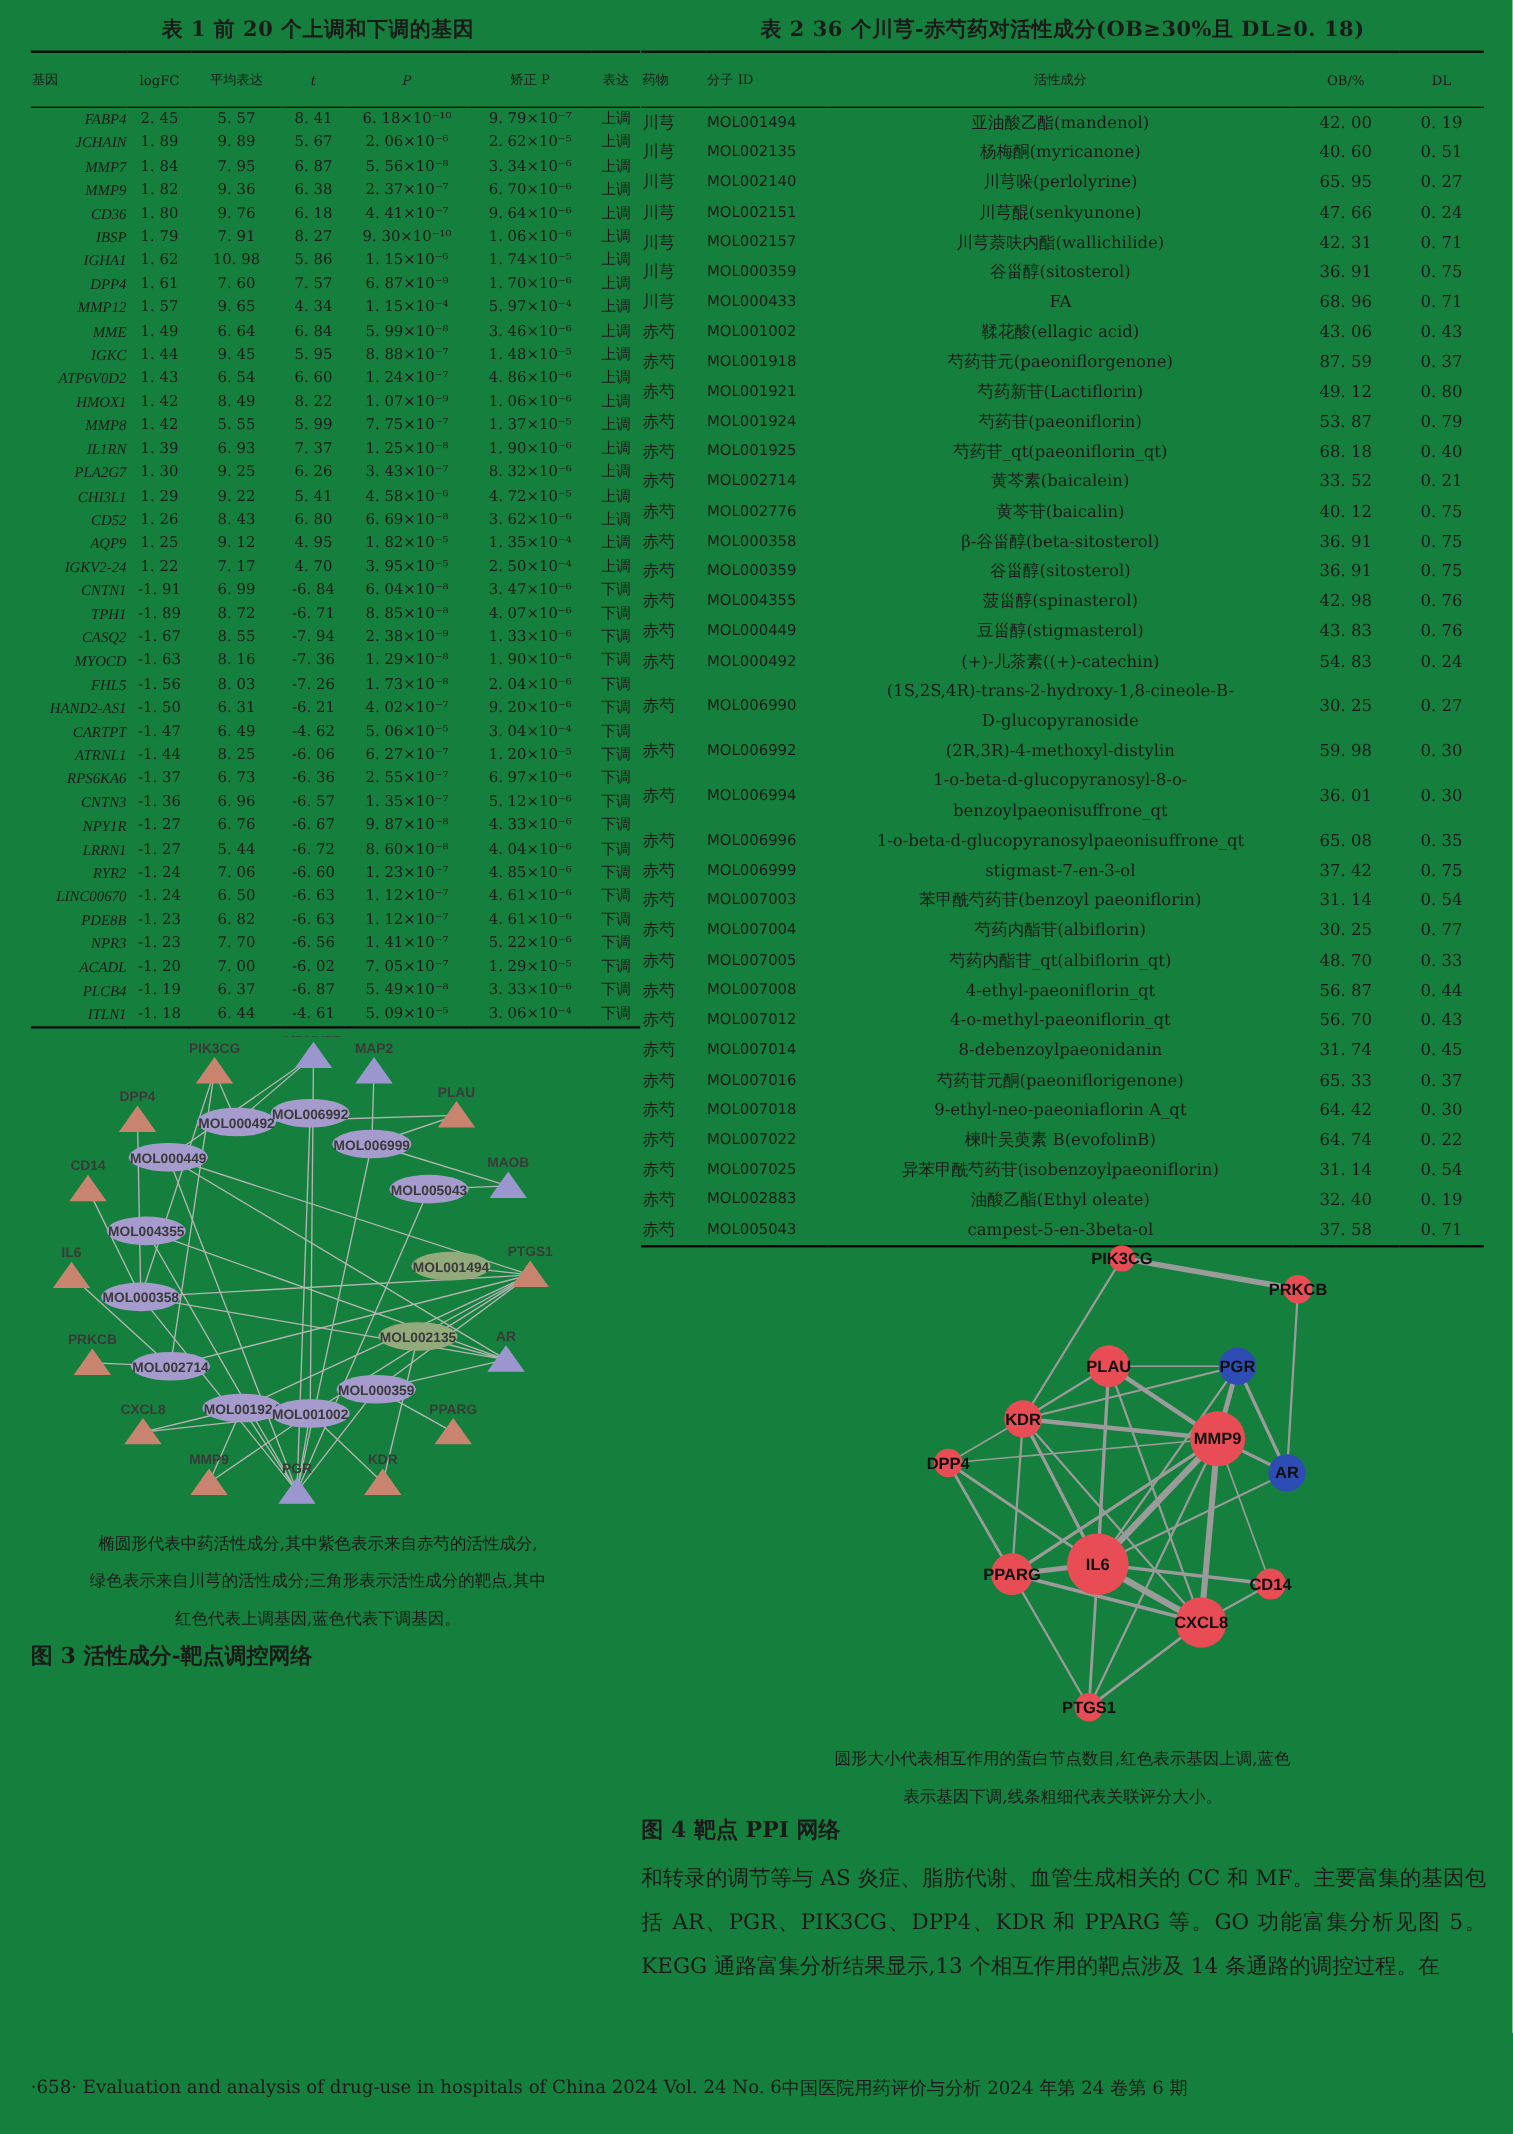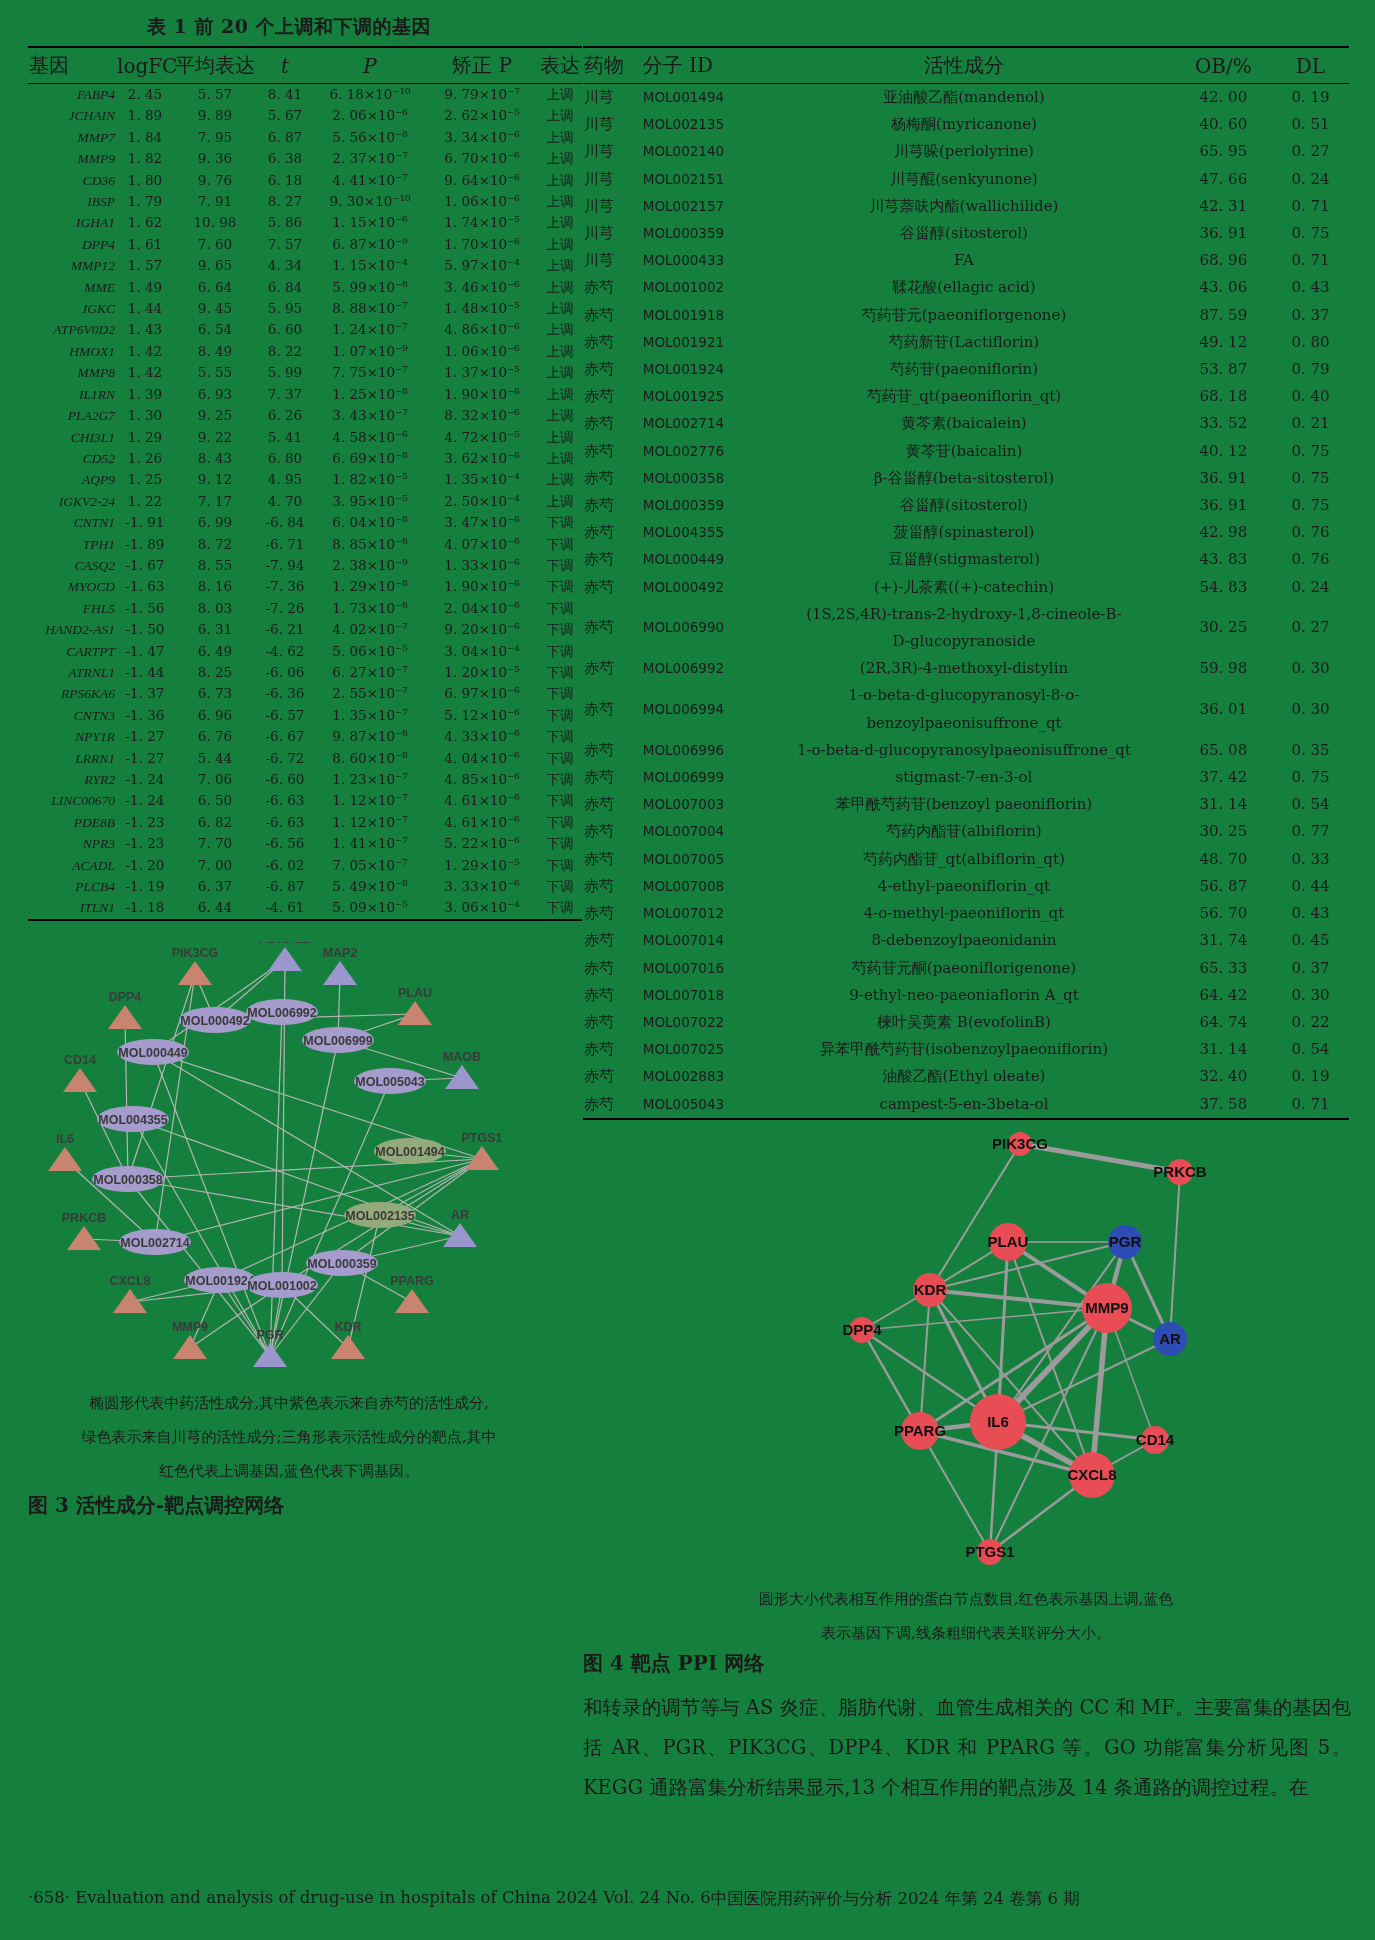--- a/index.html
+++ b/index.html
@@ -7,21 +7,21 @@
         font-family:"DejaVu Serif","Liberation Serif",serif;color:#1a1a1a;overflow:hidden;}
 
   .tbl-title{position:absolute;text-align:center;font-weight:bold;font-size:19px;letter-spacing:.5px;}
   #t1-title{left:28px;top:14px;width:522px;}
   #t2-title{left:583px;top:14px;width:766px;}
 
   table{border-collapse:collapse;table-layout:fixed;}
   #table1{position:absolute;left:28px;top:46px;width:522px;font-size:13.5px;}
   #table2{position:absolute;left:583px;top:46px;width:766px;font-size:15px;}
   table{border-top:2.2px solid #000;border-bottom:2.2px solid #000;}
-  th{font-weight:normal;border-bottom:1.4px solid #000;padding:4px 1px;font-size:20px;}
+  th{font-weight:normal;border-bottom:1.4px solid #000;padding:16px 1px;font-size:12px;}
   td{padding:0 1px;text-align:center;white-space:pre-line;overflow:hidden;}
   #table1 td{height:21.4px;line-height:21.4px;}
   #table2 td{line-height:27.2px;}
   #table1 td:first-child{text-align:right;font-style:italic;font-family:Liberation Serif, serif;}
   #table1 th:first-child{text-align:left;}
   #table1 th:nth-child(4),#table1 th:nth-child(5){font-style:italic;}
   #table2 td:nth-child(1){text-align:left;}
   #table2 td:nth-child(2){text-align:left;font-family:"DejaVu Sans","Liberation Sans",sans-serif;font-size:13.5px;}
   #table2 th:nth-child(1),#table2 th:nth-child(2){text-align:left;}
 
@@ -419,20 +419,21 @@
           <td>-1. 18</td>
           <td>6. 44</td>
           <td>-4. 61</td>
           <td>5. 09×10⁻⁵</td>
           <td>3. 06×10⁻⁴</td>
           <td>下调</td>
         </tr>
       </tbody>
   </table>
 
+  <div id="t2-title" class="tbl-title">表 2  36 个川芎-赤芍药对活性成分(OB≥30%且 DL≥0. 18)</div>
   <table id="table2">
       <colgroup>
         <col style="width: 58px;">
         <col style="width: 110px;">
         <col style="width: 416px;">
         <col style="width: 96px;">
         <col style="width: 76px;">
       </colgroup>
     <thead>
         <tr>

